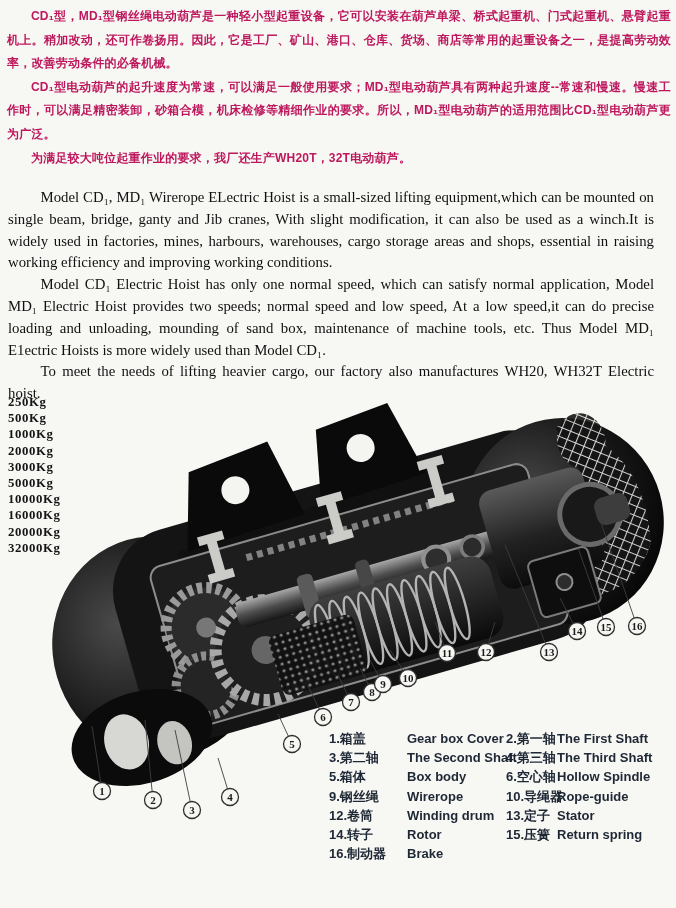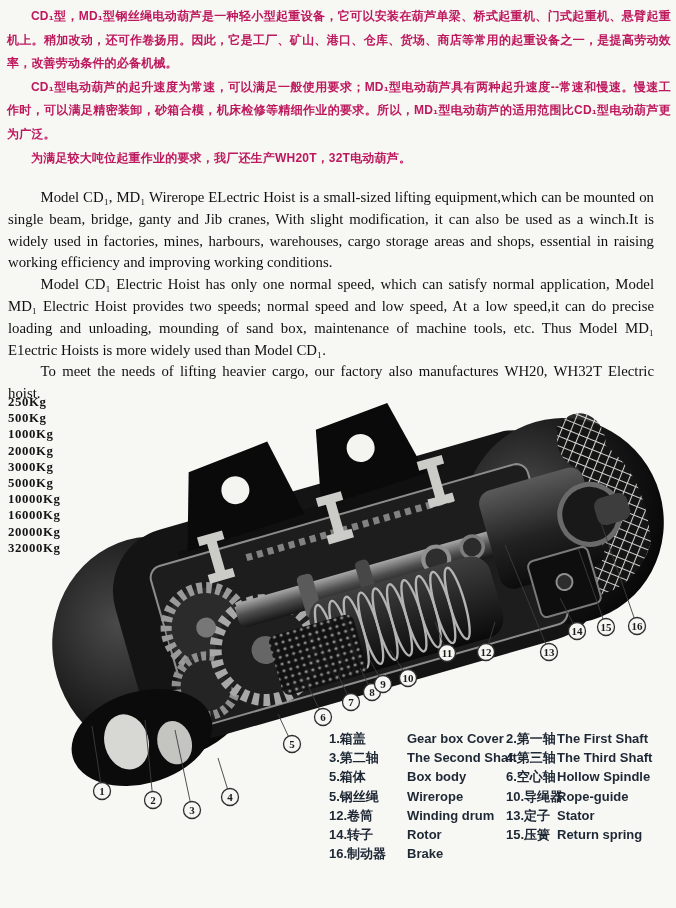--- a/index.html
+++ b/index.html
@@ -280,21 +280,21 @@
         <span>4.第三轴</span>
         <span>The Third Shaft</span>
     </div>
     <div class="lrow">
       <span>5.箱体</span>
         <span>Box body</span>
         <span>6.空心轴</span>
         <span>Hollow Spindle</span>
     </div>
     <div class="lrow">
-      <span>5.钢丝绳</span>
+      <span>9.钢丝绳</span>
         <span>Wirerope</span>
         <span>10.导绳器</span>
         <span>Rope-guide</span>
     </div>
     <div class="lrow">
       <span>12.卷筒</span>
         <span>Winding drum</span>
         <span>13.定子</span>
         <span>Stator</span>
     </div>

